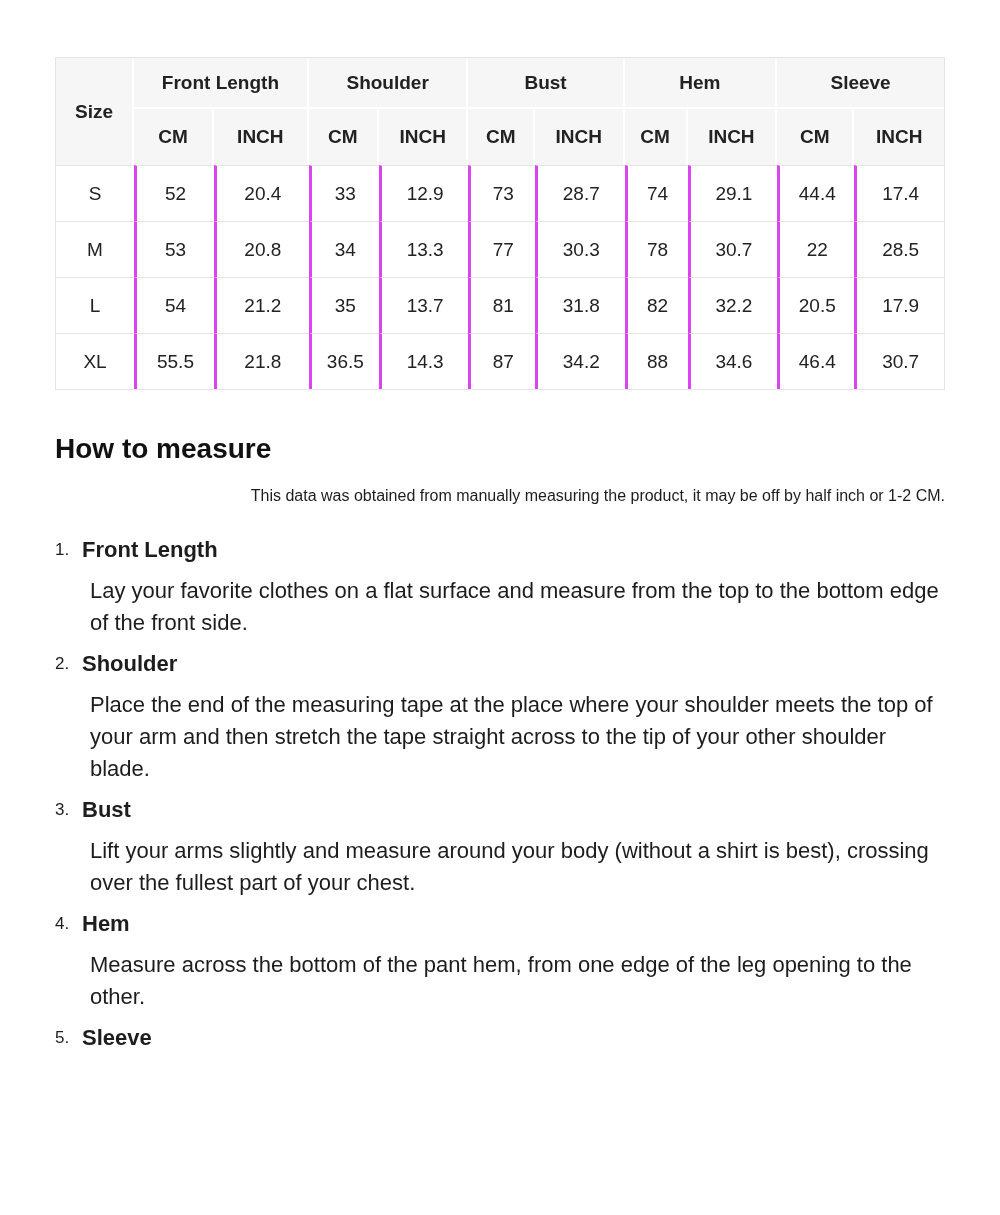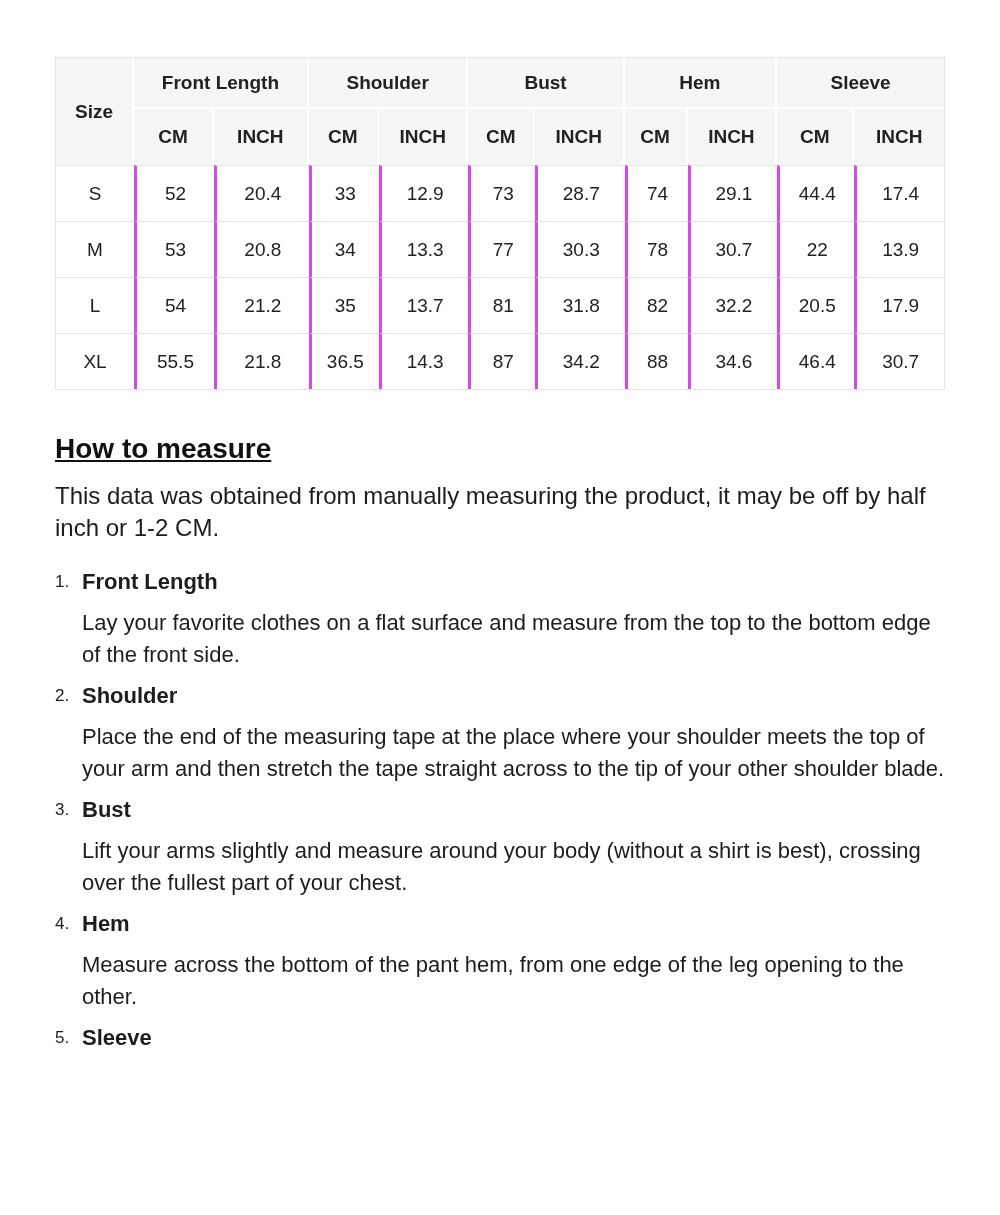--- a/index.html
+++ b/index.html
@@ -65,47 +65,47 @@
   }
   table.size-chart tbody tr > :first-child { border-left: 0; }
 
   
   .htm-title {
     font-size: 28px;
     font-weight: bold;
     color: #111111;
     margin: 42px 0 0 0;
     line-height: 34px;
-    text-decoration: underline;
   }
   .htm-intro {
-    font-size: 24px;
+    font-size: 16px;
     line-height: 32px;
     margin: 14px 0 22px 0;
+    text-align: right;
   }
   .measure-list { margin: 0; padding: 0; }
   .measure-item {
     display: flex;
     align-items: flex-start;
     font-size: 22px;
     line-height: 32px;
   }
   .item-num {
     flex: none;
     width: 27px;
     font-size: 17px;
     line-height: 32px;
   }
   .item-body { flex: 1; min-width: 0; }
   .item-title {
     font-weight: bold;
     line-height: 32px;
   }
   .item-desc {
-    margin: 9px 0 9px 0;
+    margin: 9px 0 9px 8px;
     line-height: 32px;
   }
 </style>
 </head>
 <body>
 
 <div class="page">
 
   <table class="size-chart">
     <colgroup>
@@ -161,21 +161,21 @@
         <th>M</th>
         <td>53</td>
         <td>20.8</td>
         <td>34</td>
         <td>13.3</td>
         <td>77</td>
         <td>30.3</td>
         <td>78</td>
         <td>30.7</td>
         <td>22</td>
-        <td>13.9</td>
+        <td>28.5</td>
       </tr>
       <tr>
         <th>L</th>
         <td>54</td>
         <td>21.2</td>
         <td>35</td>
         <td>13.7</td>
         <td>81</td>
         <td>31.8</td>
         <td>82</td>

